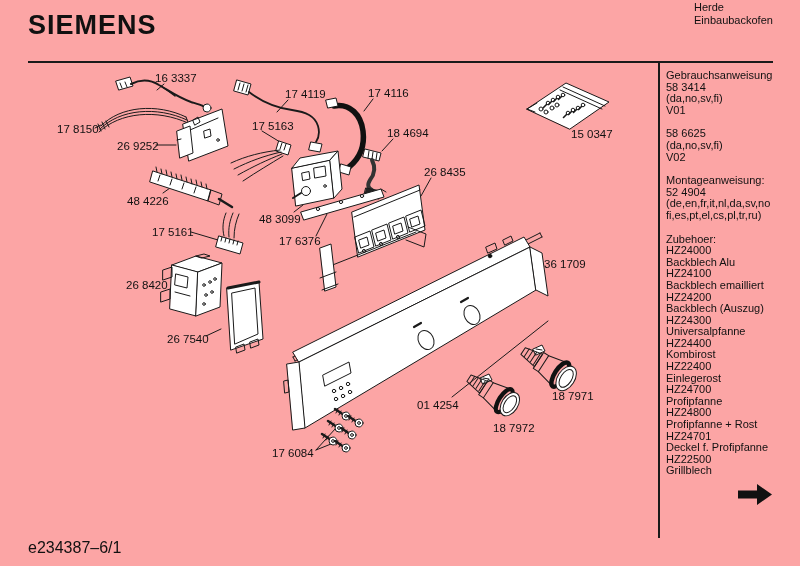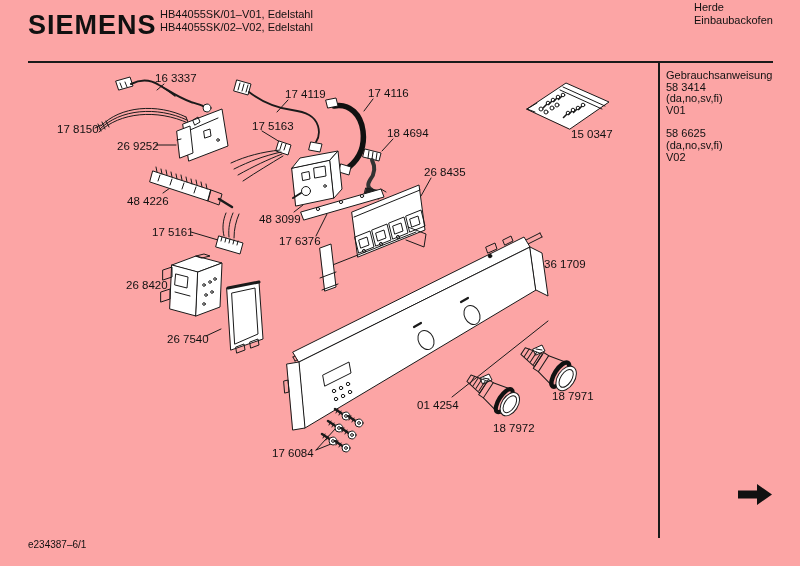--- a/index.html
+++ b/index.html
@@ -7,45 +7,68 @@
         font-family:"Liberation Sans", sans-serif;color:#111;}
   .abs{position:absolute;}
   .brand{left:28px;top:10px;font-size:27px;font-weight:bold;letter-spacing:1px;}
   .models{left:160px;top:8px;font-size:11px;line-height:12.5px;white-space:pre-line;}
   .category{left:694px;top:1px;font-size:11px;line-height:12.5px;white-space:pre-line;}
   .hrule{left:28px;top:61px;width:745px;height:2px;background:#1a1a1a;}
   .vrule{left:658px;top:62px;width:2px;height:476px;background:#1a1a1a;}
   .sidebar{left:666px;top:70px;width:132px;font-size:11px;line-height:11.6px;}
   .sb-group{white-space:pre-line;margin:0 0 12px 0;}
   .sb-arrow{left:738px;top:484px;width:34px;height:21px;}
-  .footer{left:28px;top:539px;font-size:10px;}
+  .footer{left:28px;top:539px;font-size:16px;}
   .diagram{left:0;top:62px;}
   .plbl{font-size:11.5px;fill:#111;stroke:none;font-family:"Liberation Sans", sans-serif;}
 </style>
 </head>
 <body>
 
 <div class="page">
 
   <div class="abs brand">SIEMENS</div>
-  <div class="abs models">HB44055SK/01–V01, Edelstahl
-HB44055SK/02–V02, Edelstahl</div>
   <div class="abs category">Herde
 Einbaubackofen</div>
   <div class="abs hrule"></div>
   <div class="abs vrule"></div>
 
   <div class="abs sidebar">
     <div class="sb-group">Gebrauchsanweisung
 58 3414
 (da,no,sv,fi)
 V01</div>
     <div class="sb-group">58 6625
 (da,no,sv,fi)
 V02</div>
+    <div class="sb-group">Montageanweisung:
+52 4904
+(de,en,fr,it,nl,da,sv,no
+fi,es,pt,el,cs,pl,tr,ru)</div>
+    <div class="sb-group">Zubehoer:
+HZ24000
+Backblech Alu
+HZ24100
+Backblech emailliert
+HZ24200
+Backblech (Auszug)
+HZ24300
+Universalpfanne
+HZ24400
+Kombirost
+HZ22400
+Einlegerost
+HZ24700
+Profipfanne
+HZ24800
+Profipfanne + Rost
+HZ24701
+Deckel f. Profipfanne
+HZ22500
+Grillblech</div>
   </div>
   <div class="abs sb-arrow">
     <svg width="34" height="21" viewBox="0 0 34 21">
         <polygon points="0,6.5 19,6.5 19,0 34,10.5 19,21 19,14.5 0,14.5" fill="#111"></polygon>
       </svg>
   </div>
 
   <div class="abs footer">e234387–6/1</div>
 
   <svg class="abs diagram" width="800" height="477" viewBox="0 62 800 477">

